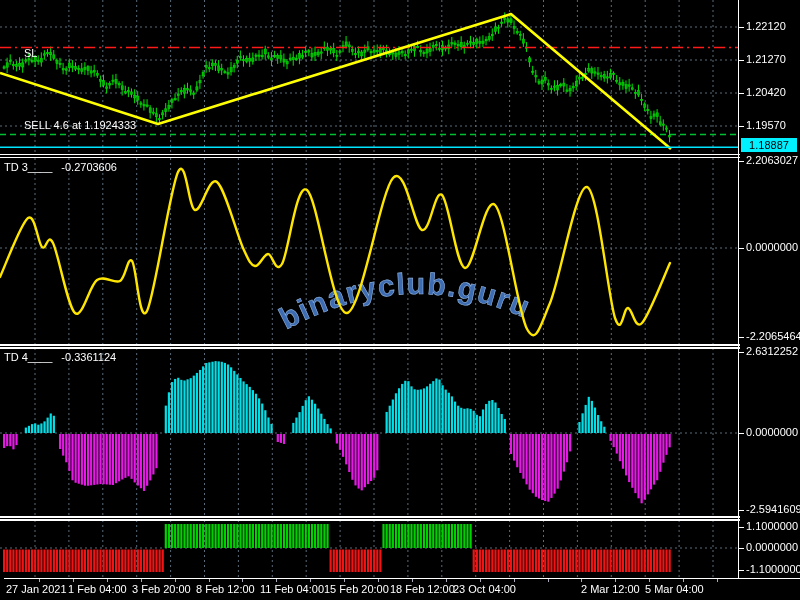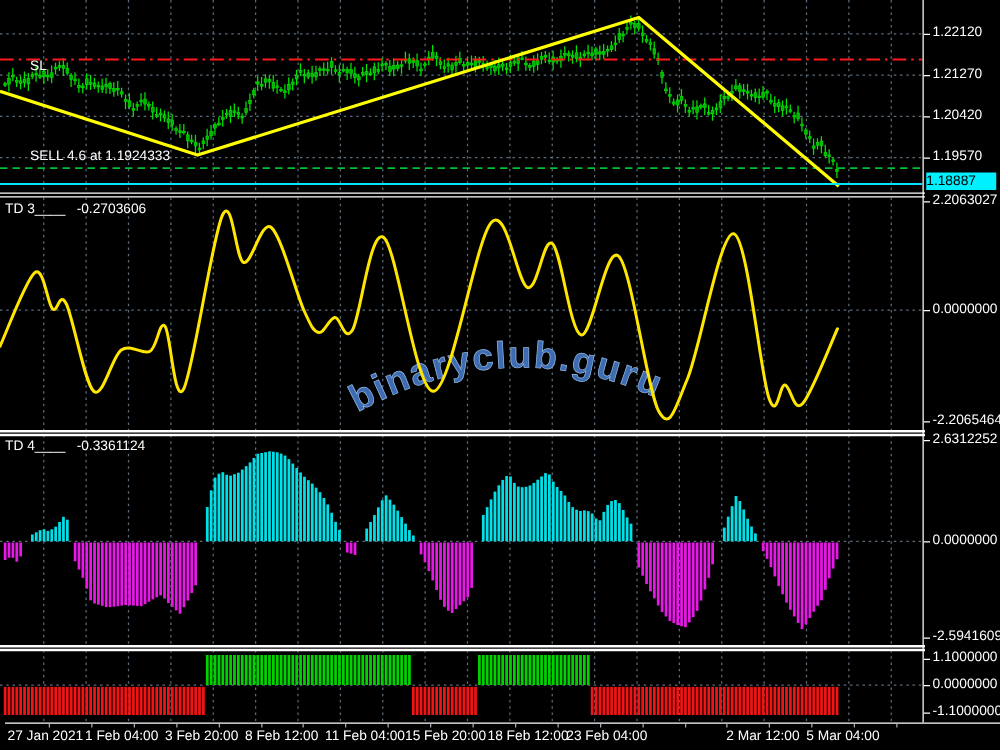--- a/index.html
+++ b/index.html
@@ -7,21 +7,21 @@
         font-family:"Liberation Sans",sans-serif;color:#fff;}
   svg{position:absolute;left:0;display:block;}
   .hdr{position:absolute;font-size:11px;color:#fff;white-space:nowrap;z-index:5;}
   .hdr .val{margin-left:9px;}
   .sep{position:absolute;left:0;width:740px;height:1.5px;background:#fff;z-index:6;}
   #axis{position:absolute;left:738px;top:0;width:62px;height:578px;z-index:7;}
   #axis-line{position:absolute;left:0;top:0;width:1px;height:578px;background:#fff;}
   .axlabel{position:absolute;left:8px;font-size:11px;color:#fff;white-space:nowrap;}
   .axtick{position:absolute;left:1px;width:5px;height:1px;background:#fff;}
   #price-badge{position:absolute;left:3px;width:56px;height:14px;background:#00f0ff;color:#000;
-               font-size:11px;line-height:14px;text-align:left;z-index:8;}
+               font-size:11px;line-height:14px;text-align:center;z-index:8;}
   #timebar{position:absolute;left:4px;top:578px;width:800px;height:32px;z-index:7;}
   #time-topline{position:absolute;left:0;top:0;width:800px;height:1px;background:#fff;}
   .tlabel{position:absolute;top:5px;font-size:11px;color:#fff;white-space:nowrap;}
   .ttick{position:absolute;top:1px;width:1px;height:3px;background:#aab;}
 </style>
 </head>
 <body>
 
 <div id="root">
 
@@ -1052,19 +1052,19 @@
       <div class="ttick" style="left: 645.2px;"></div>
       <div class="ttick" style="left: 679.1px;"></div>
       <div class="ttick" style="left: 713px;"></div>
       <div class="tlabel" style="left: 2px;">27 Jan 2021</div>
       <div class="tlabel" style="left: 64px;">1 Feb 04:00</div>
       <div class="tlabel" style="left: 128px;">3 Feb 20:00</div>
       <div class="tlabel" style="left: 192px;">8 Feb 12:00</div>
       <div class="tlabel" style="left: 256px;">11 Feb 04:00</div>
       <div class="tlabel" style="left: 320px;">15 Feb 20:00</div>
       <div class="tlabel" style="left: 386px;">18 Feb 12:00</div>
-      <div class="tlabel" style="left: 449px;">23 Feb 04:00</div>
+      <div class="tlabel" style="left: 449px;">23 Oct 04:00</div>
       <div class="tlabel" style="left: 513px; margin-top: 16px;">25 Feb 20:00</div>
       <div class="tlabel" style="left: 577px;">2 Mar 12:00</div>
       <div class="tlabel" style="left: 641px;">5 Mar 04:00</div>
     </div>
 
 </div>
 
 </body></html>

